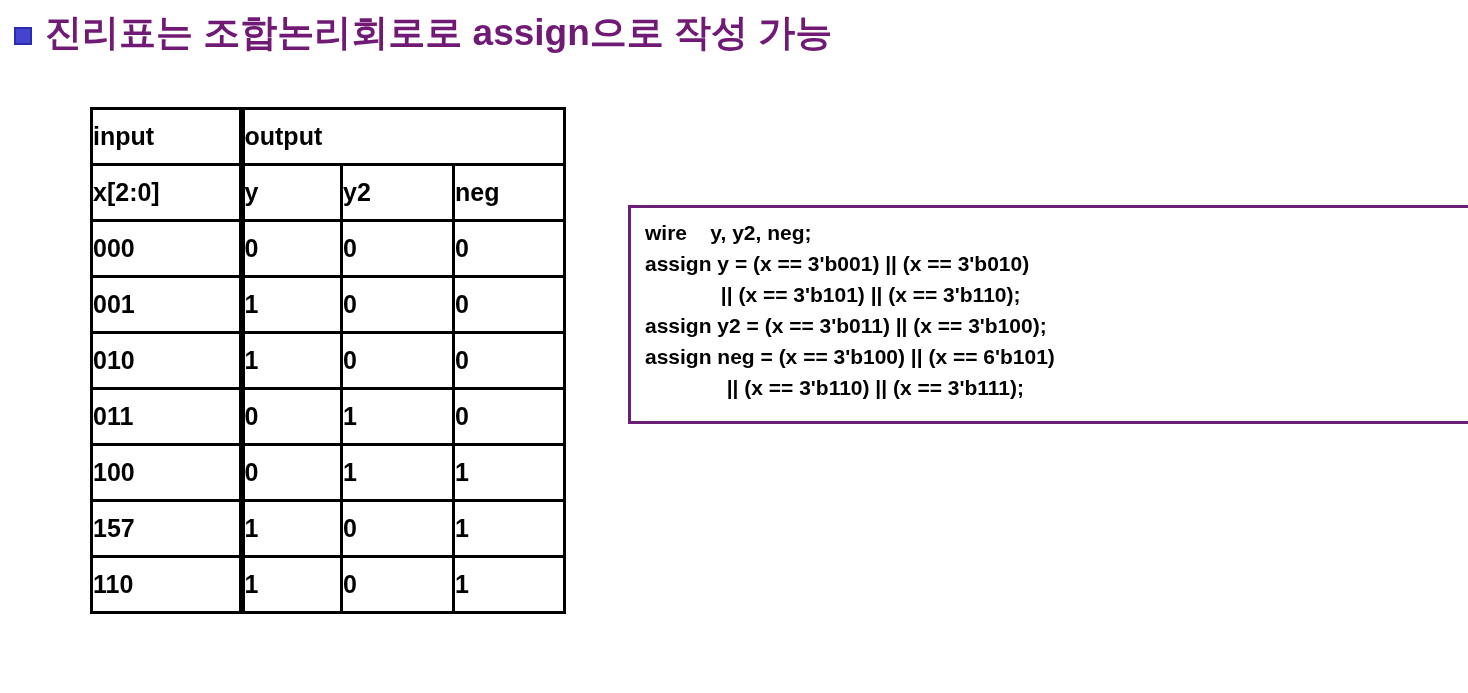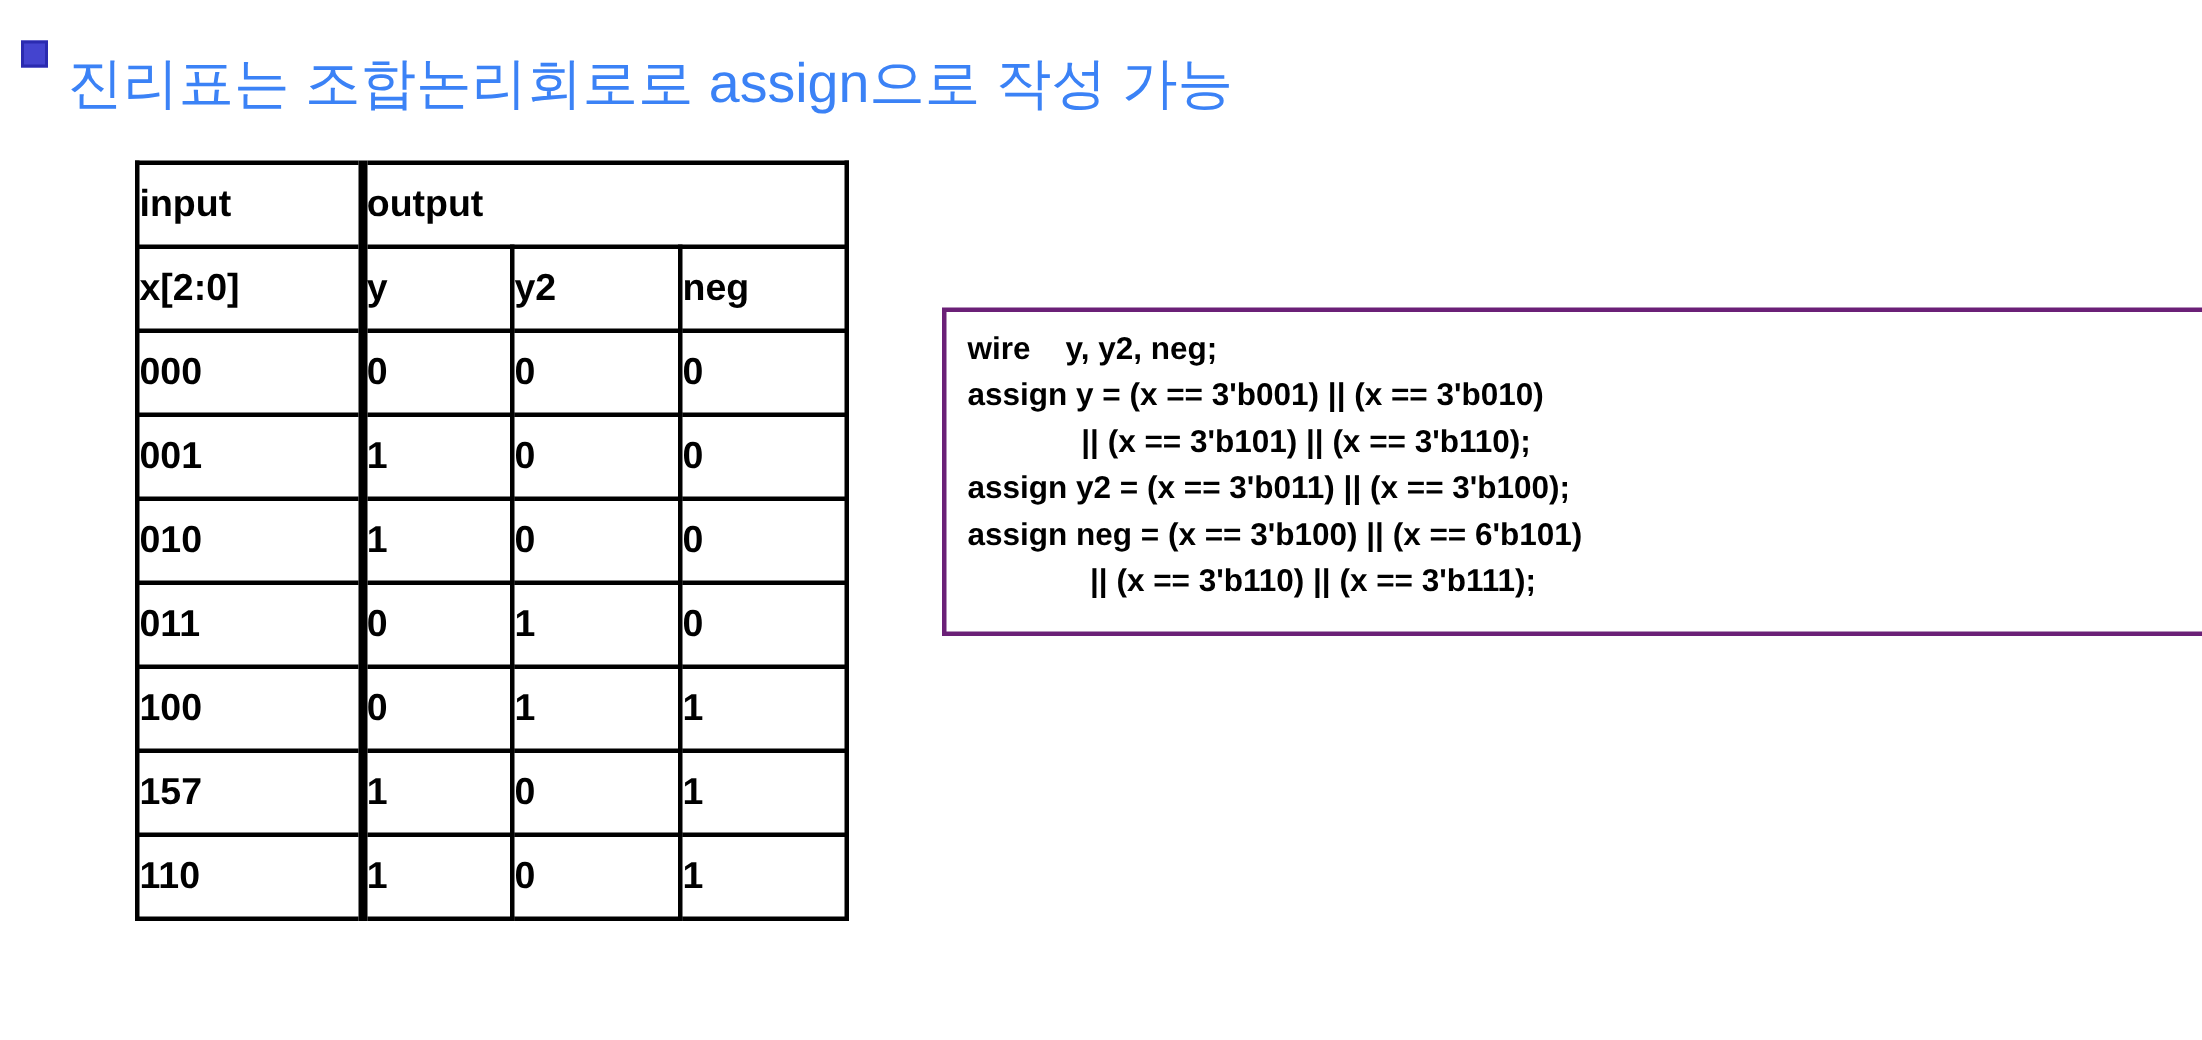--- a/index.html
+++ b/index.html
@@ -8,22 +8,22 @@
 
   .slide { position: absolute; left: 0; top: 0; width: 1468px; height: 693px; background: #ffffff; }
 
   
   .title-row { position: absolute; left: 14px; top: 6px; display: flex; align-items: flex-start; }
   .bullet-square {
     width: 18px; height: 18px; margin-top: 21px; margin-right: 13px;
     background: #4444cf; border: 2px solid #2b2bb0; flex: 0 0 auto;
   }
   .title-text {
-    font-size: 37px; font-weight: 400; line-height: 54px; color: #3b82f6;
-    letter-spacing: 0px; white-space: nowrap; margin-top: 23px;
+    font-size: 37px; font-weight: 700; line-height: 54px; color: #701a75;
+    letter-spacing: 0px; white-space: nowrap;
   }
 
   
   .truth-table {
     position: absolute; left: 90px; top: 107px;
     border-collapse: collapse; table-layout: fixed;
     background: #ffffff;
   }
   .truth-table td, .truth-table th {
     border: 3px solid #000000;

